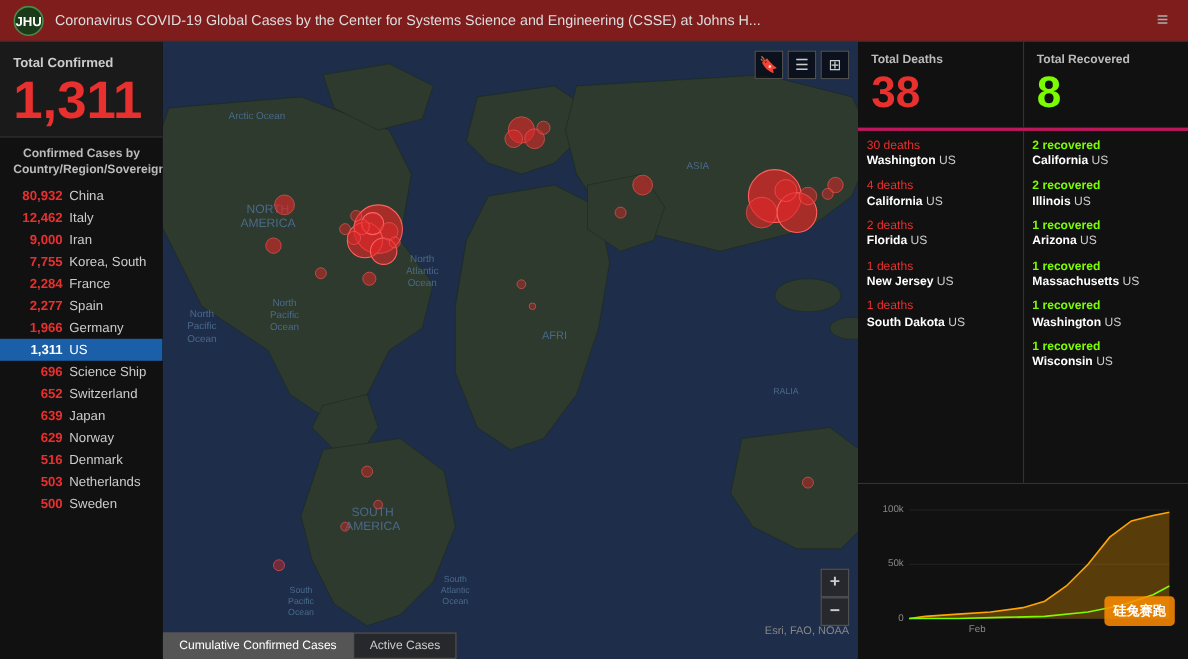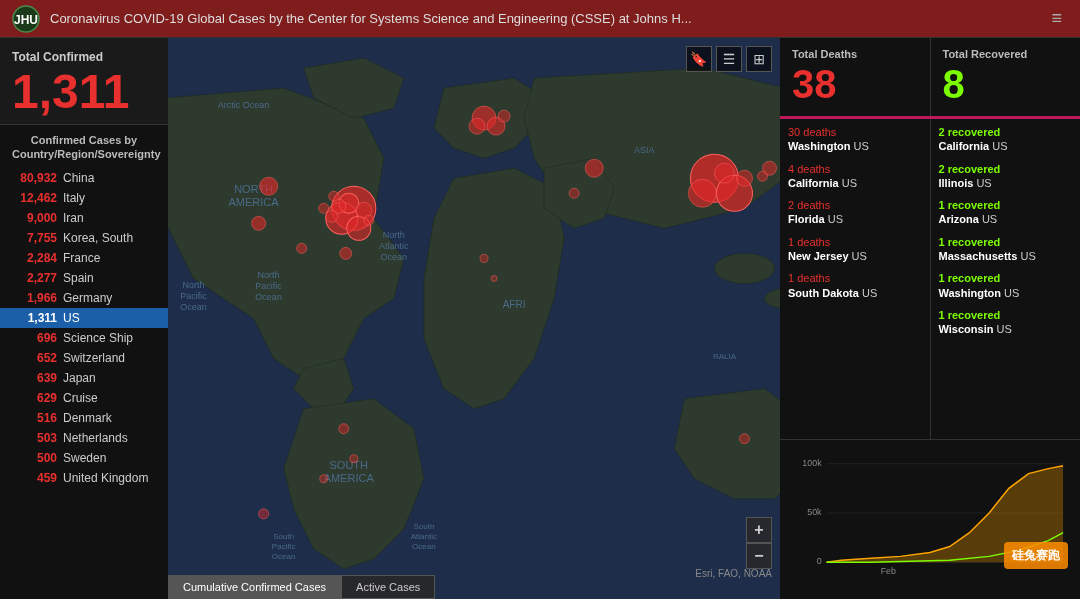--- a/index.html
+++ b/index.html
@@ -47,21 +47,21 @@
 
     
     .main {
       display: flex;
       flex: 1;
       overflow: hidden;
     }
 
     
     .sidebar {
-      width: 168px;
+      width: 148px;
       background: #111;
       flex-shrink: 0;
       display: flex;
       flex-direction: column;
       overflow: hidden;
     }
 
     .sidebar-total {
       background: #1a1a1a;
       padding: 12px 12px 8px 12px;
@@ -360,37 +360,33 @@
         <div class="sidebar-item">
     <span class="sidebar-item-count">652</span>
     <span class="sidebar-item-name">Switzerland</span>
   </div>
         <div class="sidebar-item">
     <span class="sidebar-item-count">639</span>
     <span class="sidebar-item-name">Japan</span>
   </div>
         <div class="sidebar-item">
     <span class="sidebar-item-count">629</span>
-    <span class="sidebar-item-name">Cruise</span>
+    <span class="sidebar-item-name">Norway</span>
   </div>
         <div class="sidebar-item">
     <span class="sidebar-item-count">516</span>
     <span class="sidebar-item-name">Denmark</span>
   </div>
         <div class="sidebar-item">
     <span class="sidebar-item-count">503</span>
     <span class="sidebar-item-name">Netherlands</span>
   </div>
         <div class="sidebar-item">
     <span class="sidebar-item-count">500</span>
     <span class="sidebar-item-name">Sweden</span>
-  </div>
-        <div class="sidebar-item">
-    <span class="sidebar-item-count">459</span>
-    <span class="sidebar-item-name">United Kingdom</span>
   </div>
       </div>
   </div>
 
   <div class="map-container">
     
     <svg class="map-svg" viewBox="0 0 780 560" preserveAspectRatio="xMidYMid slice">
 
       <rect width="780" height="560" fill="#1e2d4a"></rect>
 

